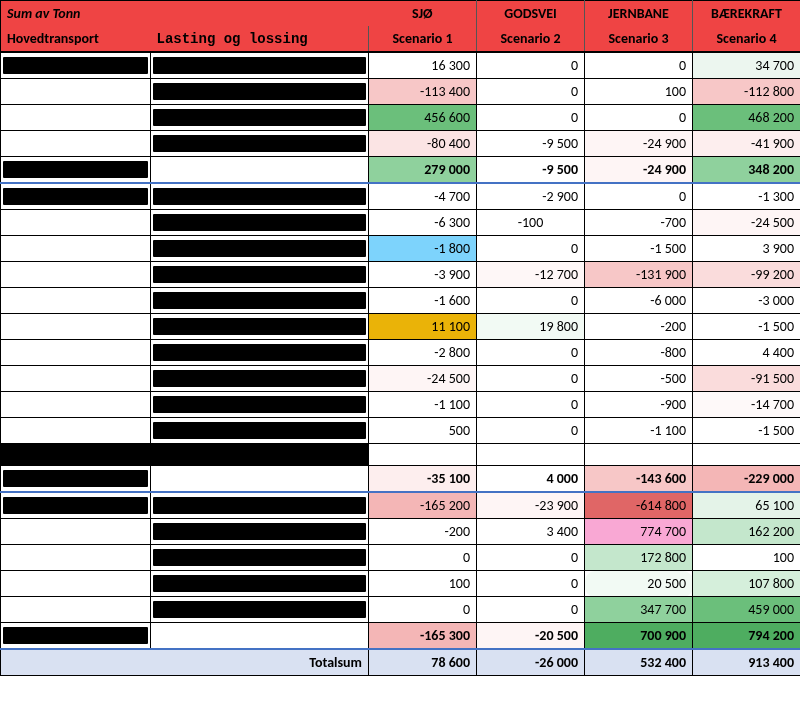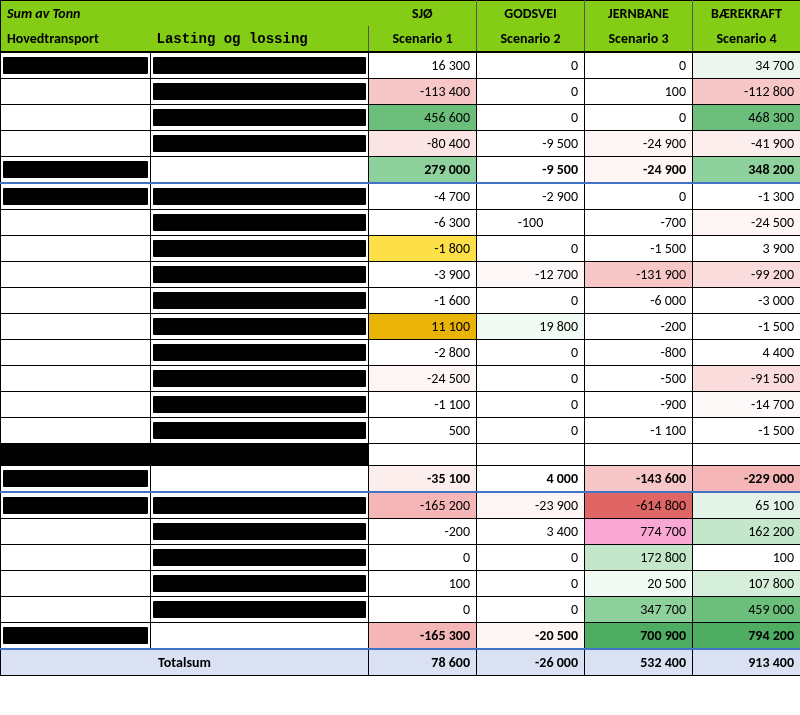--- a/index.html
+++ b/index.html
@@ -22,21 +22,21 @@
     height: 22px;
     box-sizing: border-box;
     overflow: hidden;
     white-space: nowrap;
   }
   col.col-ht  { width: 150px; }
   col.col-ll  { width: 218px; }
   col.col-sc  { width: 108px; }
 
   thead th {
-    background: #84cc16;
+    background: #ef4444;
     font-weight: 700;
     text-align: center;
     border-right: 1px solid #555;
   }
   thead tr:first-child th { border-bottom: none; }
   thead tr:last-child th  { border-bottom: 2px solid #000; }
   thead th.rowlabel {
     text-align: left;
     font-style: italic;
     border-right: none;
@@ -60,21 +60,21 @@
     font-variant-numeric: tabular-nums;
   }
 
   tr.subtotal td { font-weight: 700; border-bottom: 2.5px solid #4472c4; }
   tr.subtotal td.rowlabel { background: #fff; }
   tr.grand td {
     font-weight: 700;
     background: #d9e1f2;
     border-top: 2px solid #000;
   }
-  tr.grand td.rowlabel { text-align: center; margin-top: 24px; }
+  tr.grand td.rowlabel { text-align: right; margin-top: 24px; }
 
   
   td:first-child, th:first-child { border-left: 1px solid #000; }
   
   thead tr:first-child th { border-top: 1px solid #000; }
 
   tr.blackrow td { padding:0; height:22px; }
 </style>
 </head>
 <body>
@@ -129,21 +129,21 @@
         <td class="num" style="background: rgb(247, 199, 199);">-112 800</td>
       </tr>
       <tr>
         <td class="rowlabel"></td>
         <td class="rowlabel">
           <span class="blackbar"></span>
         </td>
         <td class="num" style="background: rgb(107, 191, 123);">456 600</td>
         <td class="num" style="background: rgb(255, 255, 255);">0</td>
         <td class="num" style="background: rgb(255, 255, 255);">0</td>
-        <td class="num" style="background: rgb(107, 191, 123);">468 300</td>
+        <td class="num" style="background: rgb(107, 191, 123);">468 200</td>
       </tr>
       <tr>
         <td class="rowlabel"></td>
         <td class="rowlabel">
           <span class="blackbar"></span>
         </td>
         <td class="num" style="background: rgb(251, 228, 228);">-80 400</td>
         <td class="num" style="background: rgb(255, 255, 255);">-9 500</td>
         <td class="num" style="background: rgb(254, 245, 245);">-24 900</td>
         <td class="num" style="background: rgb(253, 238, 238);">-41 900</td>
@@ -178,21 +178,21 @@
         <td class="num" style="background: rgb(255, 255, 255);">-6 300</td>
         <td class="num" style="background: rgb(255, 255, 255); text-align: center;">-100</td>
         <td class="num" style="background: rgb(255, 255, 255);">-700</td>
         <td class="num" style="background: rgb(254, 245, 245);">-24 500</td>
       </tr>
       <tr>
         <td class="rowlabel"></td>
         <td class="rowlabel">
           <span class="blackbar"></span>
         </td>
-        <td class="num" style="background: #fde047; padding-left: 40px;">-1 800</td>
+        <td class="num" style="background: #7dd3fc; padding-left: 40px;">-1 800</td>
         <td class="num" style="background: rgb(255, 255, 255);">0</td>
         <td class="num" style="background: rgb(255, 255, 255);">-1 500</td>
         <td class="num" style="background: rgb(255, 255, 255); margin-top: 25px;">3 900</td>
       </tr>
       <tr>
         <td class="rowlabel"></td>
         <td class="rowlabel">
           <span class="blackbar"></span>
         </td>
         <td class="num" style="background: rgb(255, 255, 255);">-3 900</td>

